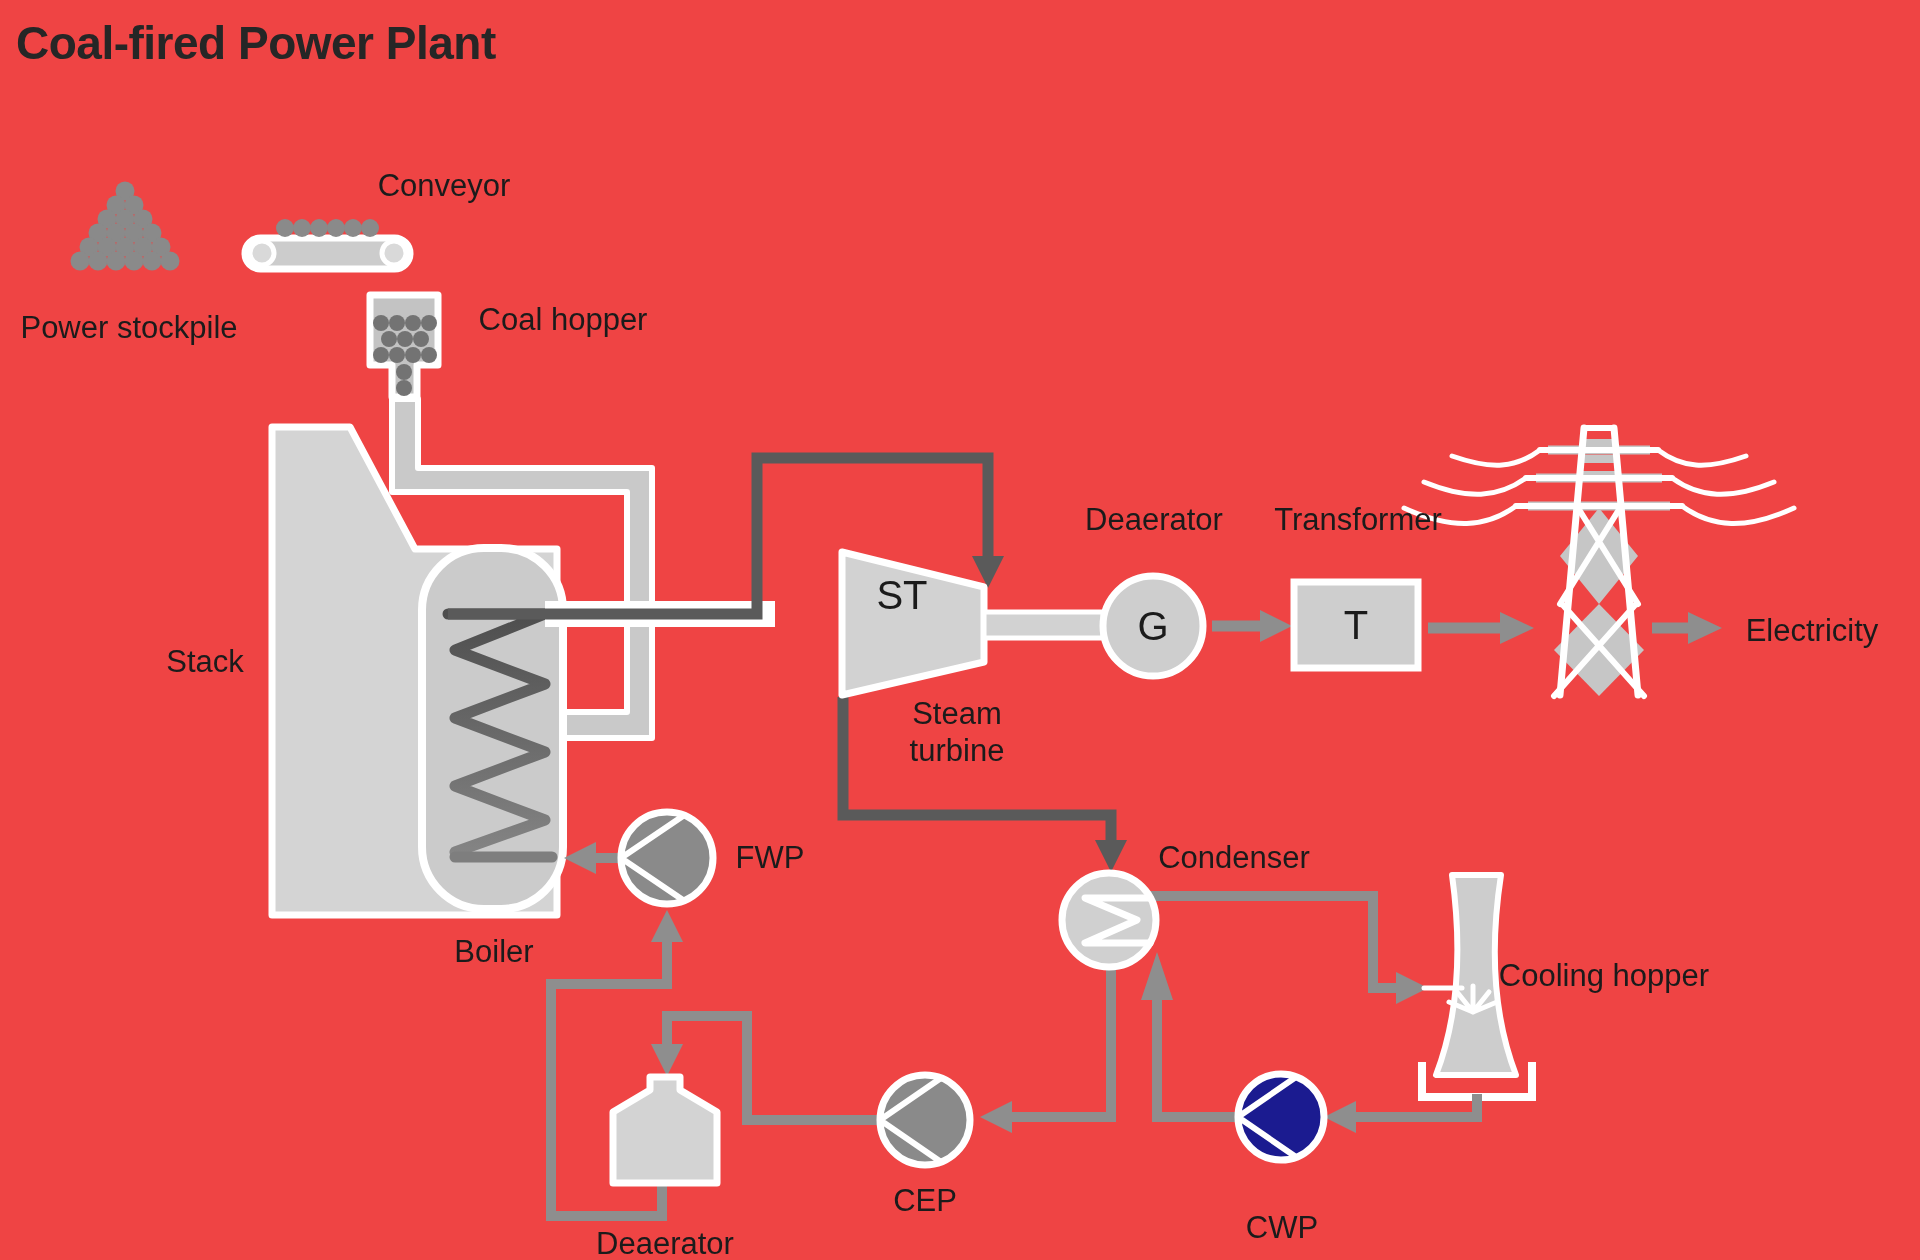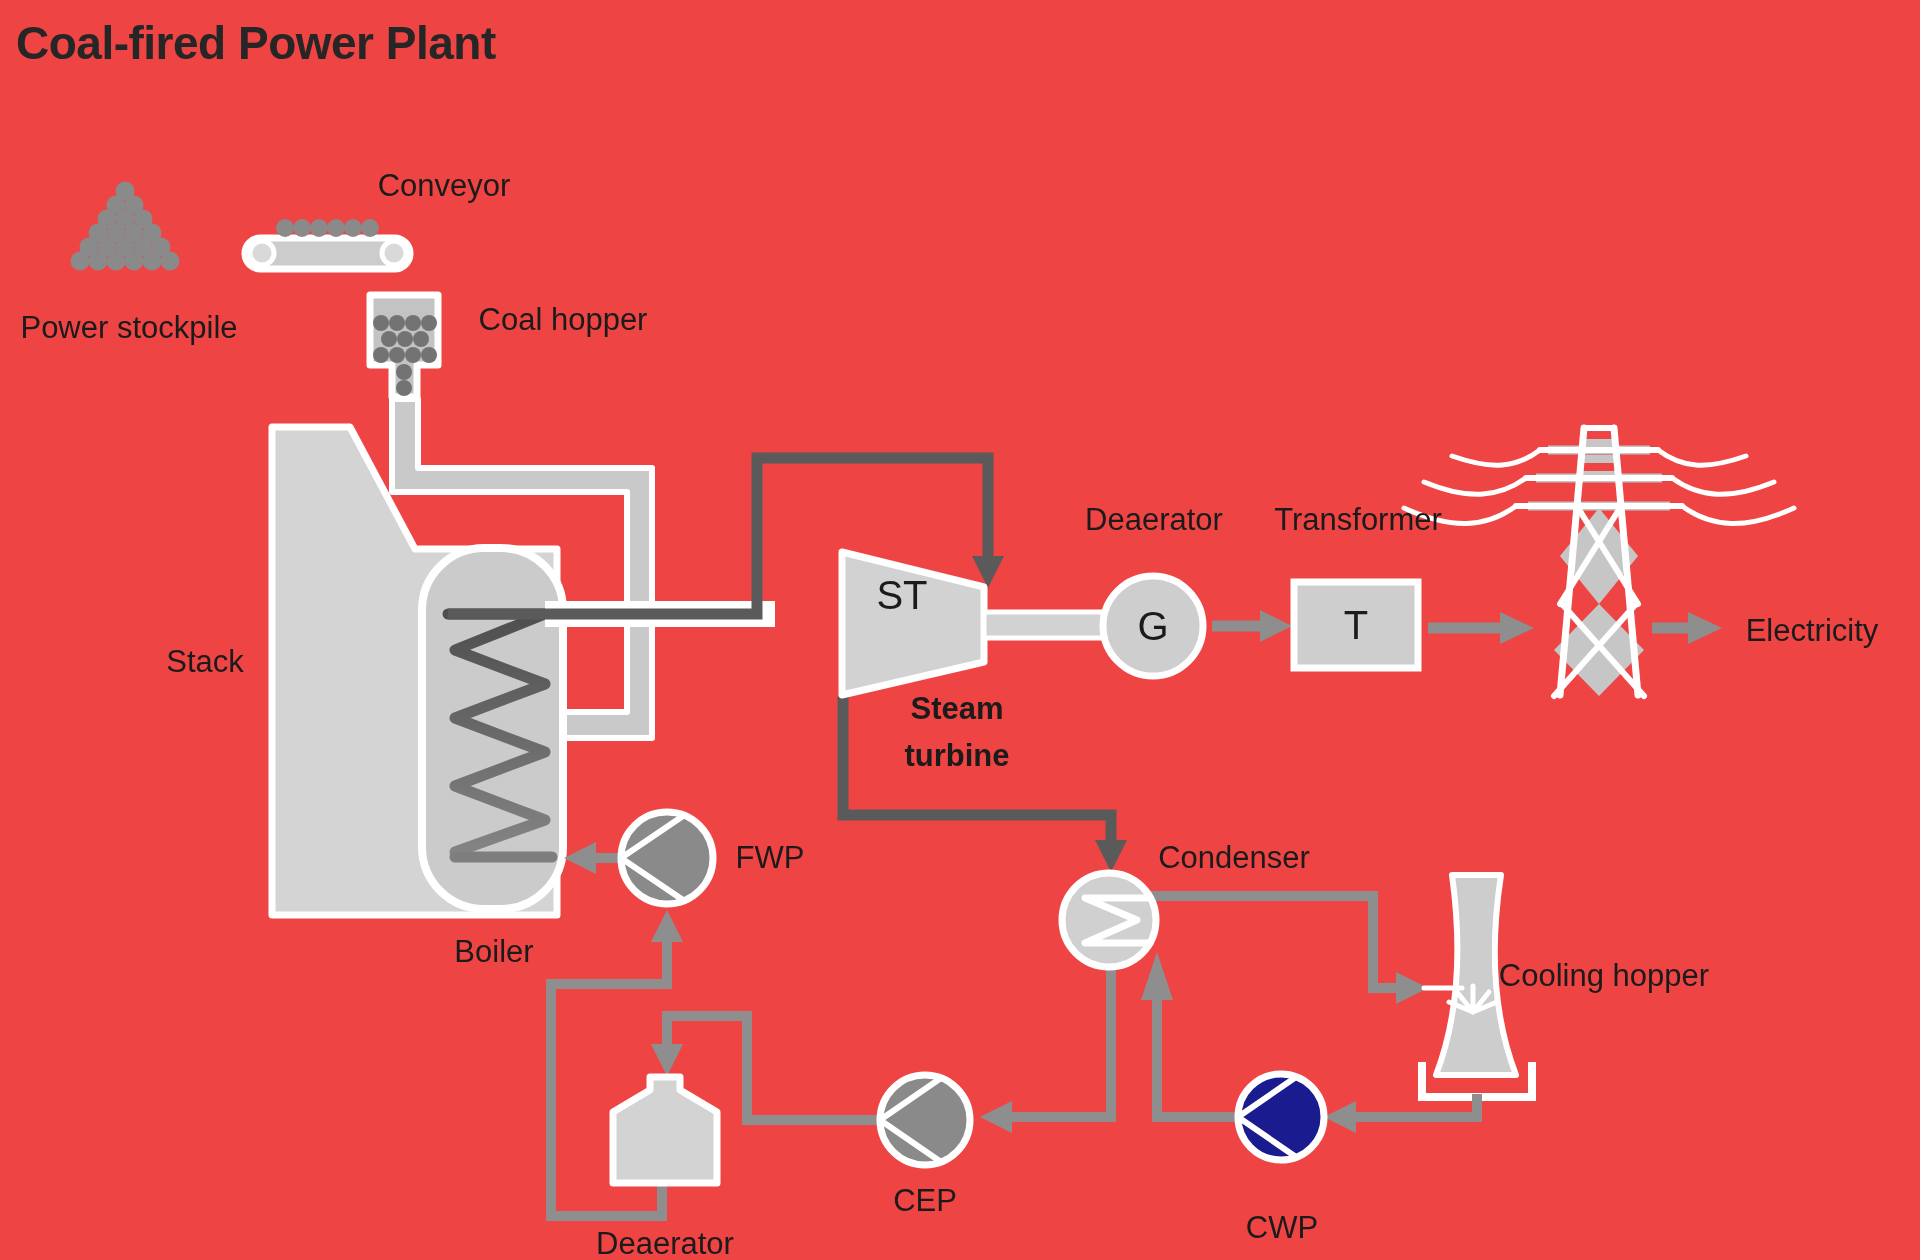--- a/index.html
+++ b/index.html
@@ -2,21 +2,21 @@
 <html><head>
 <meta charset="utf-8">
 <style>
   html,body{margin:0;padding:0;background:#ececee;}
   #stage{position:relative;width:1920px;height:1260px;background:#ef4444;overflow:hidden;
          font-family:"Liberation Sans",sans-serif;}
   #stage svg{position:absolute;left:0;top:0;}
   .label{position:absolute;transform:translate(-50%,-50%);font-size:31px;color:#1b1b1b;
          white-space:nowrap;text-align:center;line-height:1.25;}
   .letter{font-size:40px;}
-  .wrap2{white-space:normal;width:160px;line-height:47px;font-weight:bold;}
+  .wrap2{white-space:normal;width:160px;line-height:37px;}
   .title{position:absolute;left:16px;top:16px;font-size:46px;font-weight:bold;color:#262626;
          letter-spacing:-0.5px;white-space:nowrap;}
 </style>
 </head>
 <body>
 
 <div id="stage">
 
 <svg width="1920" height="1260" viewBox="0 0 1920 1260">
   <defs>

